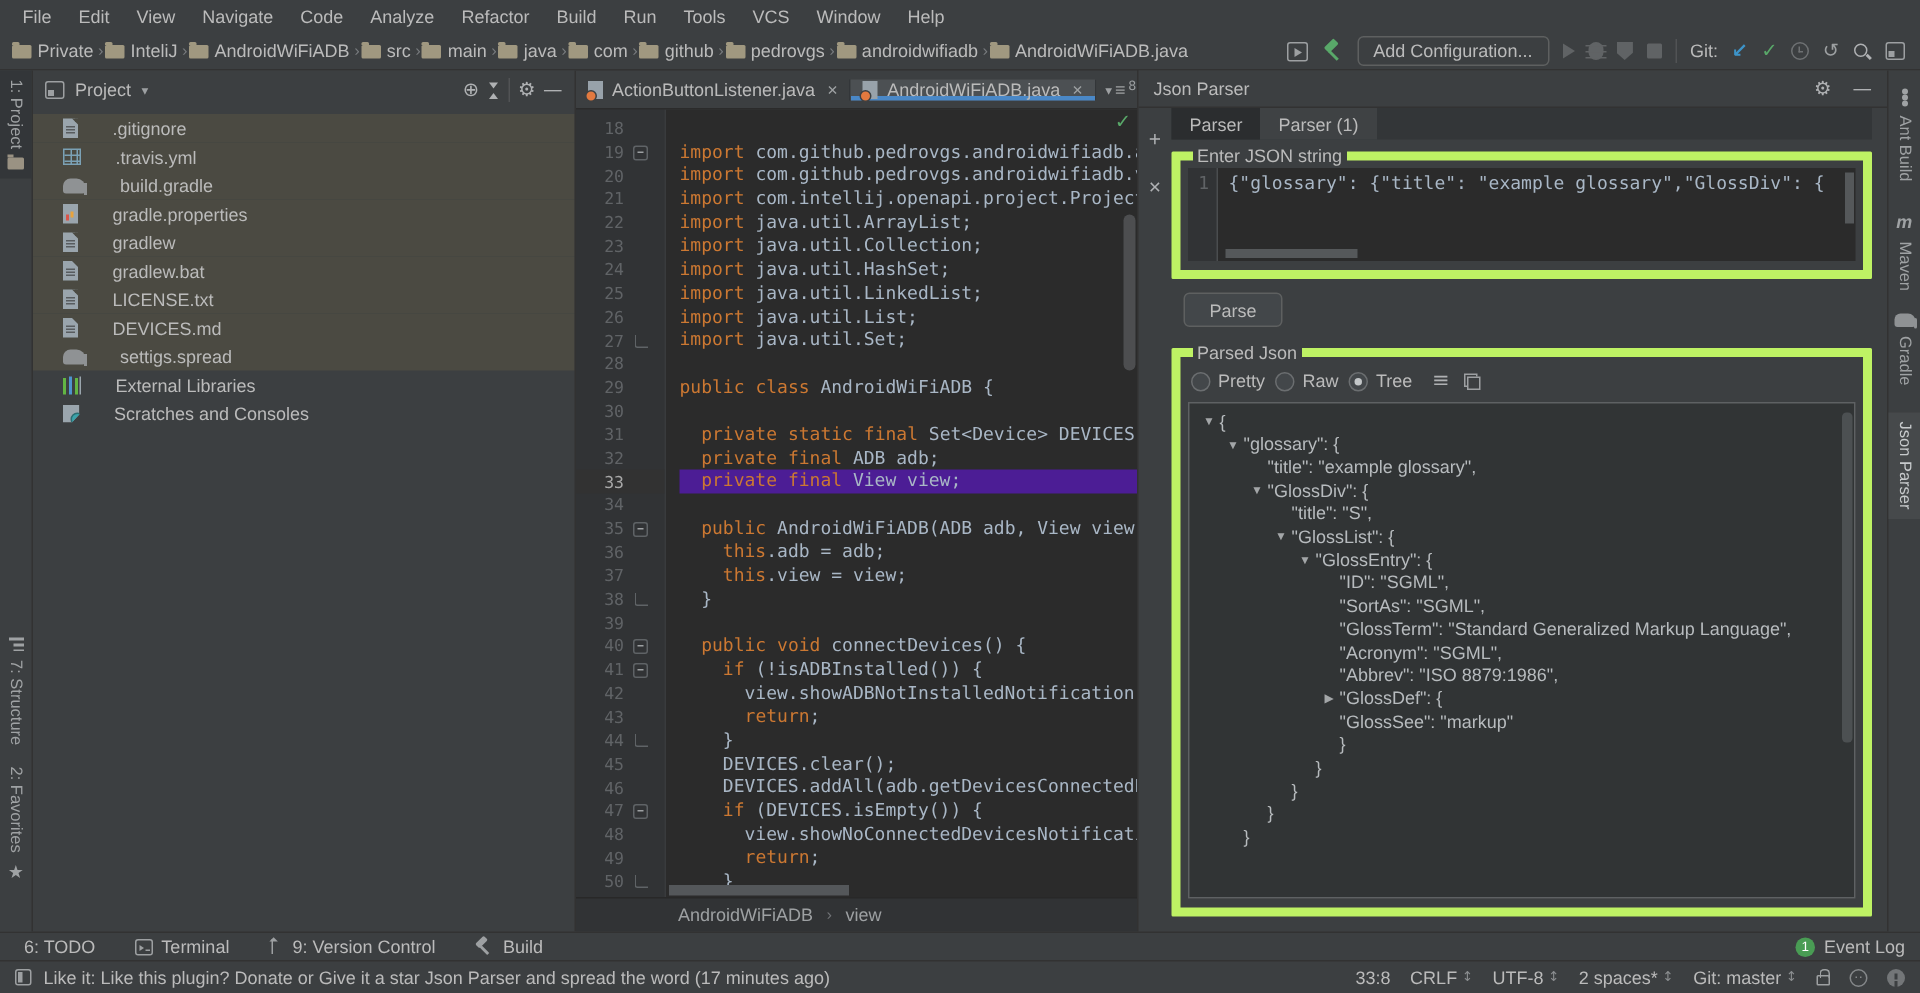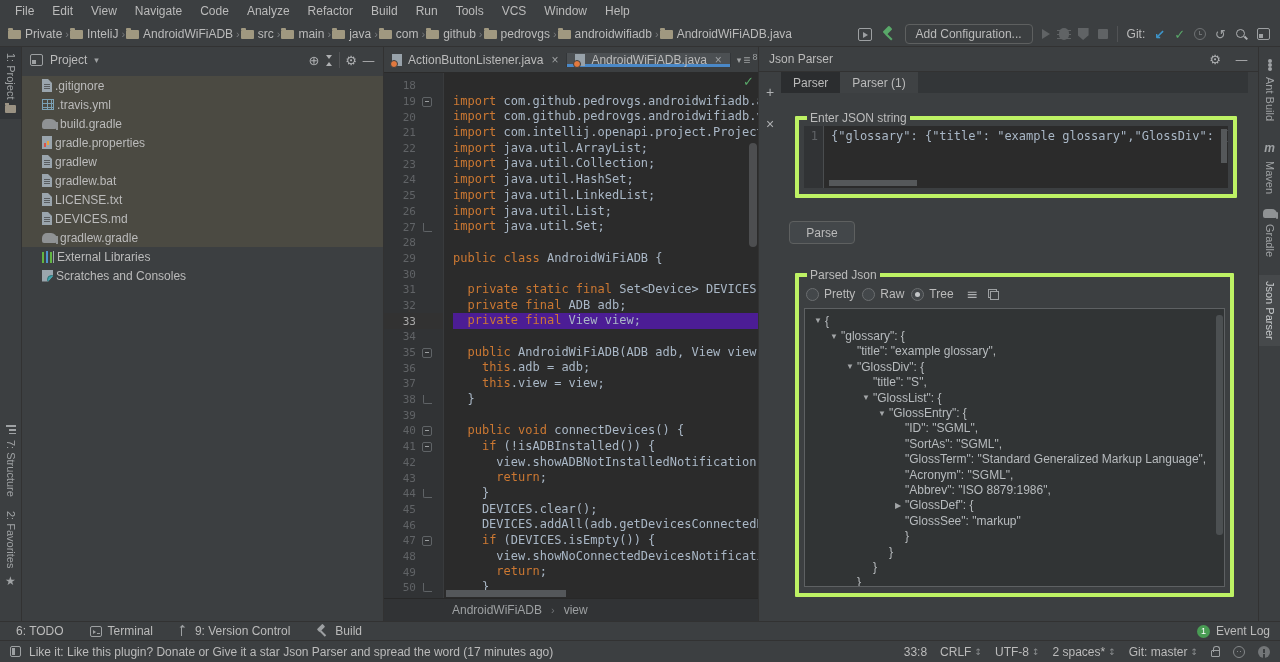--- a/index.html
+++ b/index.html
@@ -74,21 +74,21 @@
 .project{width:362px;background:#3c3f41;border-right:1px solid #323232;display:flex;flex-direction:column;flex:none}
 .pp-header{height:26px;display:flex;align-items:center;padding:0 8px;gap:5px;flex:none}
 .pp-title{margin-left:2px}
 .pp-caret{font-size:9px;color:#9da0a2;margin-left:2px}
 .pp-sp{flex:1}
 .pp-ic{color:#afb1b3;font-family:"DejaVu Sans",sans-serif;font-size:13px;line-height:13px}
 .collapse-ic{width:10px;height:11px;position:relative}
 .collapse-ic::before{content:"";position:absolute;left:2px;top:0;border-top:4px solid #afb1b3;border-left:3px solid transparent;border-right:3px solid transparent}
 .collapse-ic::after{content:"";position:absolute;left:2px;bottom:0;border-bottom:4px solid #afb1b3;border-left:3px solid transparent;border-right:3px solid transparent}
 .pp-tree{flex:1;padding-top:3px;overflow:hidden}
-.prow{height:19px;display:flex;align-items:center;gap:3px;padding-left:20px;white-space:nowrap}
+.prow{height:19px;display:flex;align-items:center;gap:23px;padding-left:20px;white-space:nowrap}
 .prow.olive{background:#4b4a42}
 .prow .plabel.hl{color:#4f9fc6}
 
 .fi{flex:none;position:relative}
 .fi.file{width:10px;height:13px;background:#9aa5ad}
 .fi.file::before{content:"";position:absolute;top:0;right:0;border:2.5px solid #3c3f41;border-left-color:transparent;border-bottom-color:transparent}
 .fi.file::after{content:"";position:absolute;left:2px;top:5px;width:6px;height:1px;background:#585c5f;box-shadow:0 2px 0 #585c5f,0 4px 0 #585c5f}
 .prow.olive .fi.file::before{border-color:#4b4a42;border-left-color:transparent;border-bottom-color:transparent}
 .fi.grid{width:12px;height:11px;border:1px solid #7ba1b5;background:linear-gradient(#7ba1b5,#7ba1b5) 0 3px/12px 1px no-repeat,linear-gradient(#7ba1b5,#7ba1b5) 0 7px/12px 1px no-repeat,linear-gradient(#7ba1b5,#7ba1b5) 4px 0/1px 11px no-repeat,linear-gradient(#7ba1b5,#7ba1b5) 8px 0/1px 11px no-repeat}
 .fi.iml{width:10px;height:13px;background:#9aa5ad}
@@ -135,21 +135,21 @@
 
 .jpanel{flex:1;display:flex;flex-direction:column;background:#3c3f41;min-width:0}
 .jp-header{height:25px;display:flex;align-items:center;padding:0 10px;border-bottom:1px solid #323232;flex:none;gap:14px}
 .jp-header .sp{flex:1}
 .jp-body{flex:1;display:flex;min-height:0}
 .jp-strip{width:22px;display:flex;flex-direction:column;align-items:center;padding-top:12px;gap:16px;color:#afb1b3;font-size:14px;flex:none}
 .jp-main{flex:1;display:flex;flex-direction:column;padding:0 10px 10px 0;min-width:0}
 .jp-tabs{height:21px;display:flex;background:#333638;flex:none;margin-bottom:4px}
 .jp-tab{padding:0 12px;display:flex;align-items:center;background:#3f4244}
 .jp-tab.active{background:#2b2d2f}
-fieldset.group{border:4px solid #bef264;border-radius:1px;padding:1px 5px 6px;margin:14px}
+fieldset.group{border:6px solid #bef264;border-radius:1px;padding:1px 5px 6px;margin:0}
 fieldset.group legend{padding:0 3px;margin-left:3px;color:#bbb;font-size:12px}
 .json-input{height:62px;background:#2b2b2b;display:flex;position:relative;font:12px "DejaVu Sans Mono",monospace;overflow:hidden}
 .ji-gutter{width:20px;background:#313335;color:#606366;text-align:right;padding:3px 5px 0 0;border-right:1px solid #4a4d4f;flex:none}
 .ji-text{flex:1;padding:3px 0 0 7px;color:#a9b7c6;white-space:pre;overflow:hidden}
 .ji-h{position:absolute;left:25px;bottom:2px;width:88px;height:6px;background:#55585a}
 .ji-v{position:absolute;right:1px;top:3px;width:6px;height:34px;background:#55585a}
 .parse-btn{width:66px;height:23px;border:1px solid #5e6060;border-radius:4px;background:#43474a;color:#bbb;display:flex;align-items:center;justify-content:center;margin:9px 0 10px 8px;flex:none}
 fieldset.parsed{flex:1;display:flex;flex-direction:column;min-height:0}
 .radio-row{display:flex;align-items:center;padding:3px 2px 6px;flex:none}
 .vopt{display:flex;align-items:center;gap:5px;margin-right:7px}
@@ -384,21 +384,21 @@
             <span class="plabel">LICENSE.txt</span>
           </div>
 
           <div class="prow olive">
             <span class="fi file"></span>
             <span class="plabel">DEVICES.md</span>
           </div>
 
           <div class="prow olive">
             <span class="fi gradle"></span>
-            <span class="plabel">gradlew.gradle</span>
+            <span class="plabel">settigs.spread</span>
           </div>
 
           <div class="prow plain">
             <span class="fi libs"></span>
             <span class="plabel">External Libraries</span>
           </div>
 
           <div class="prow plain">
             <span class="fi scratch"></span>
             <span class="plabel">Scratches and Consoles</span>

